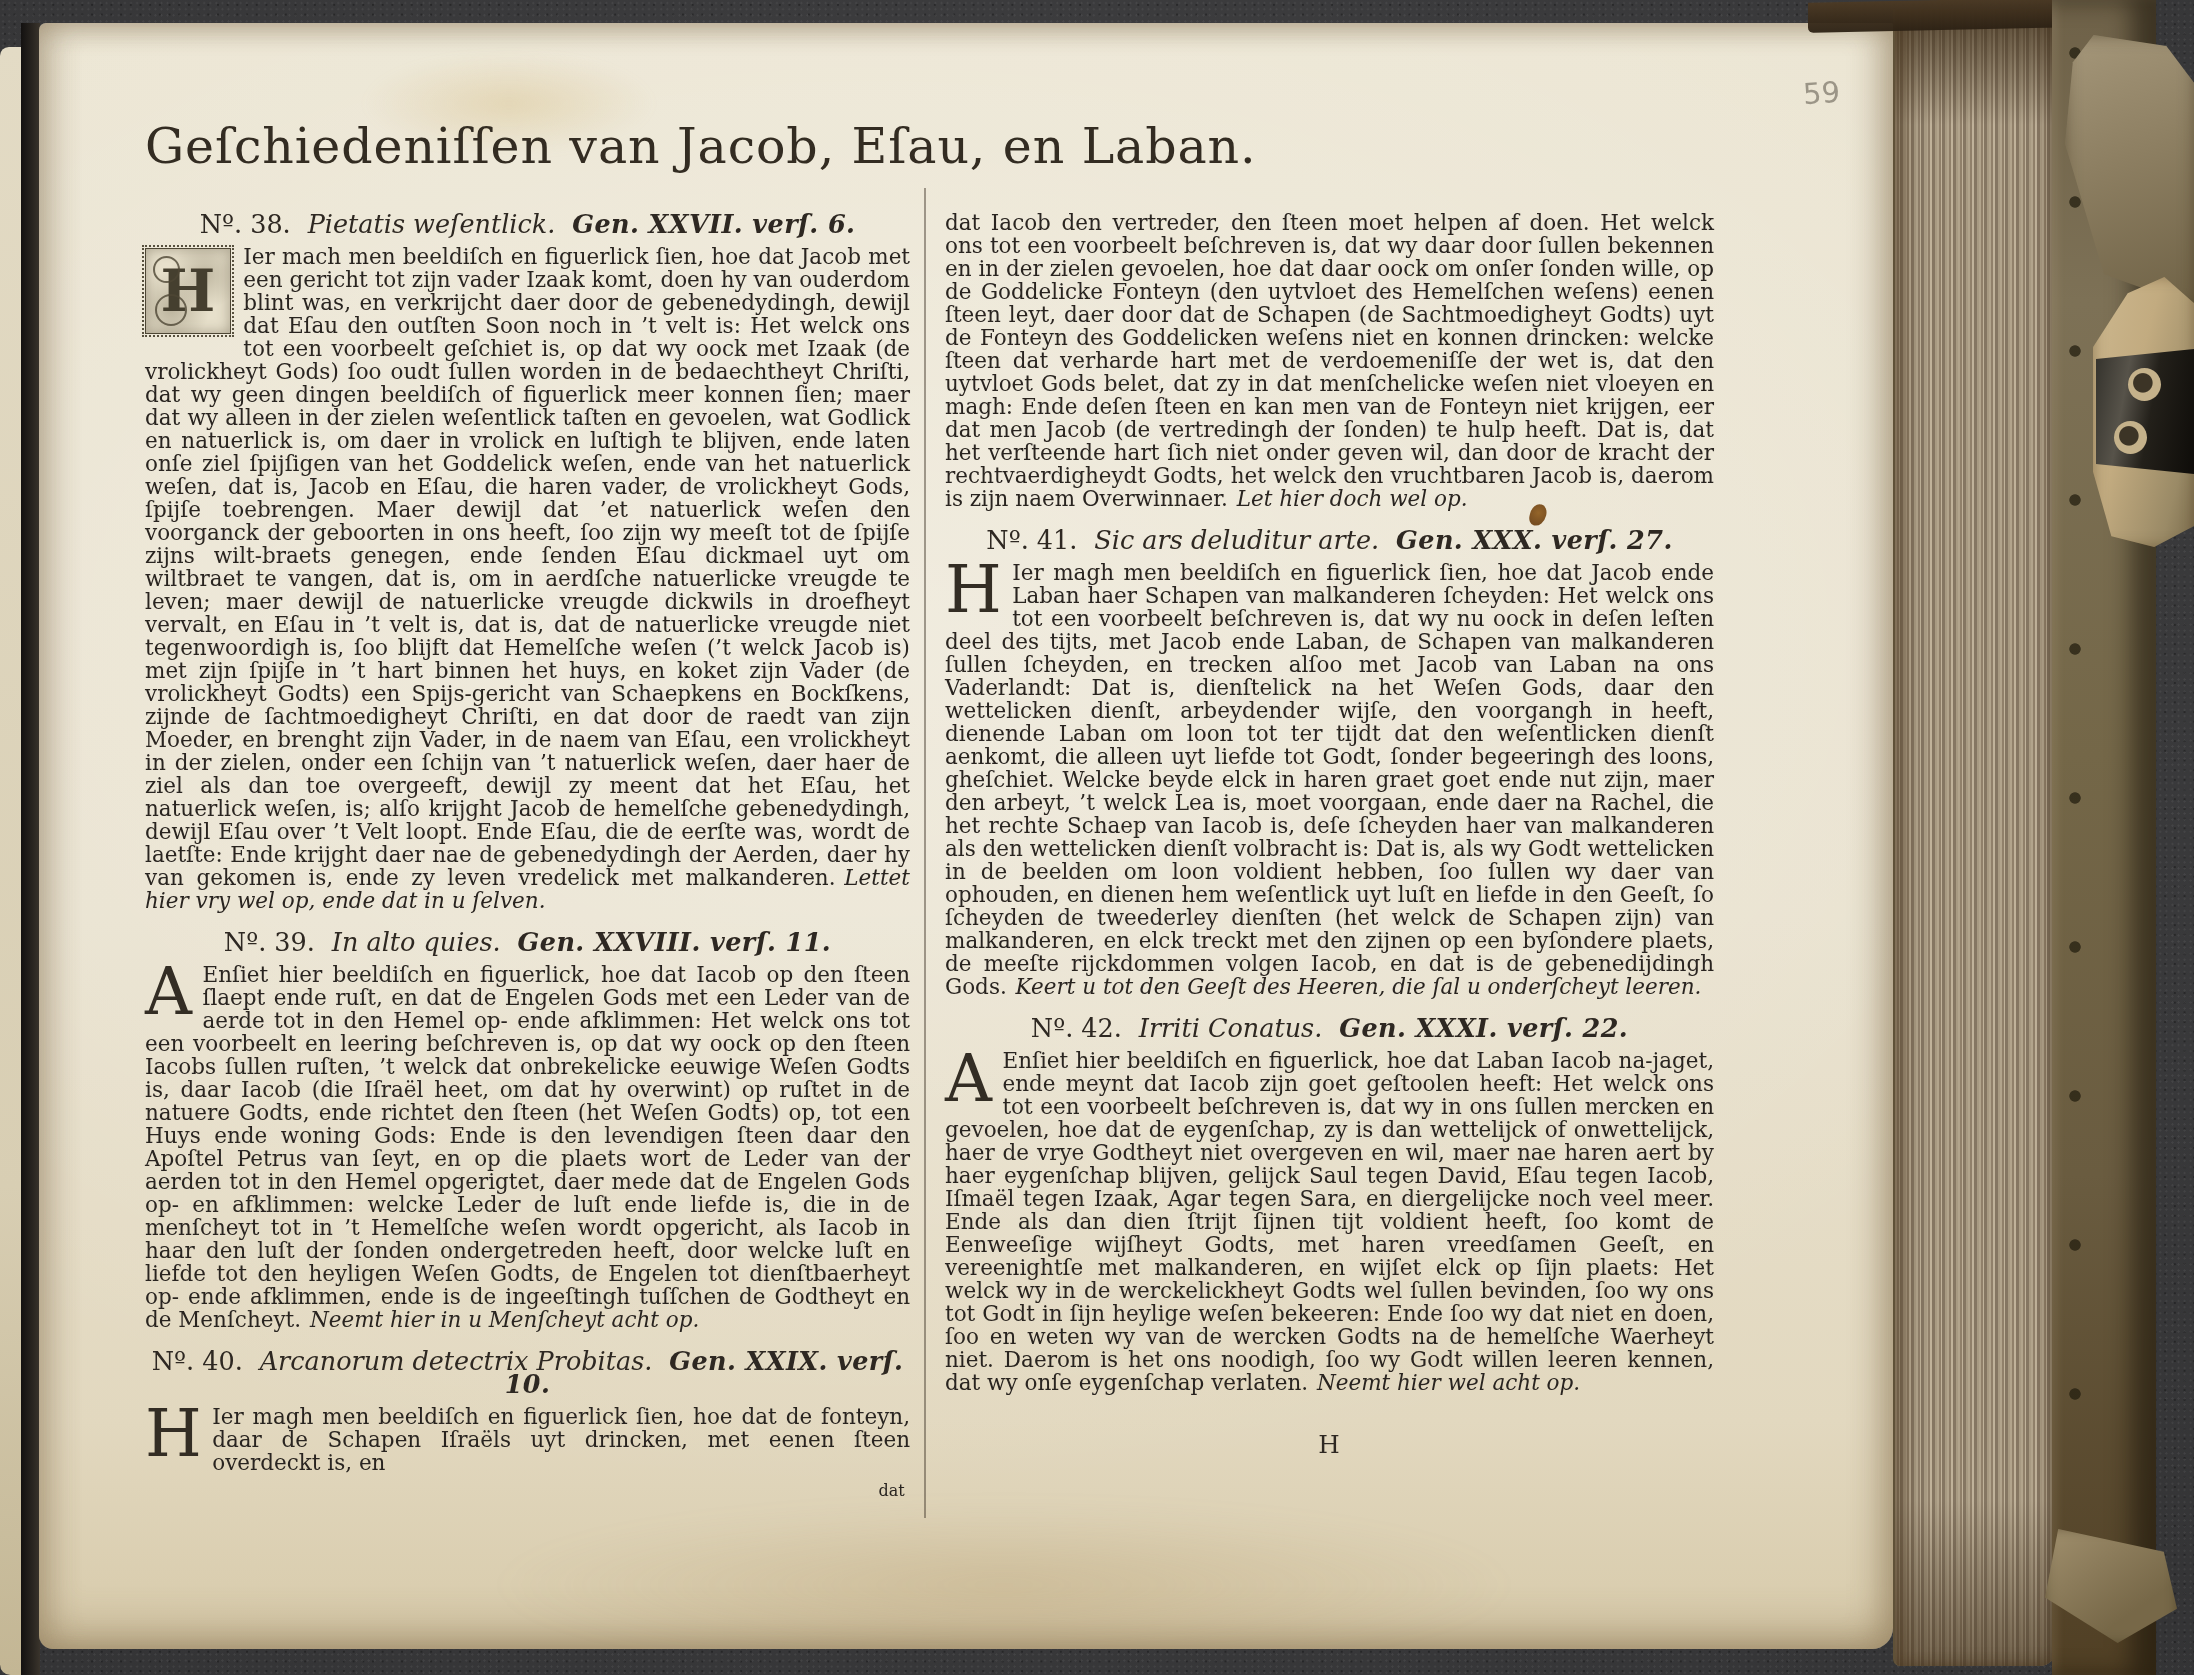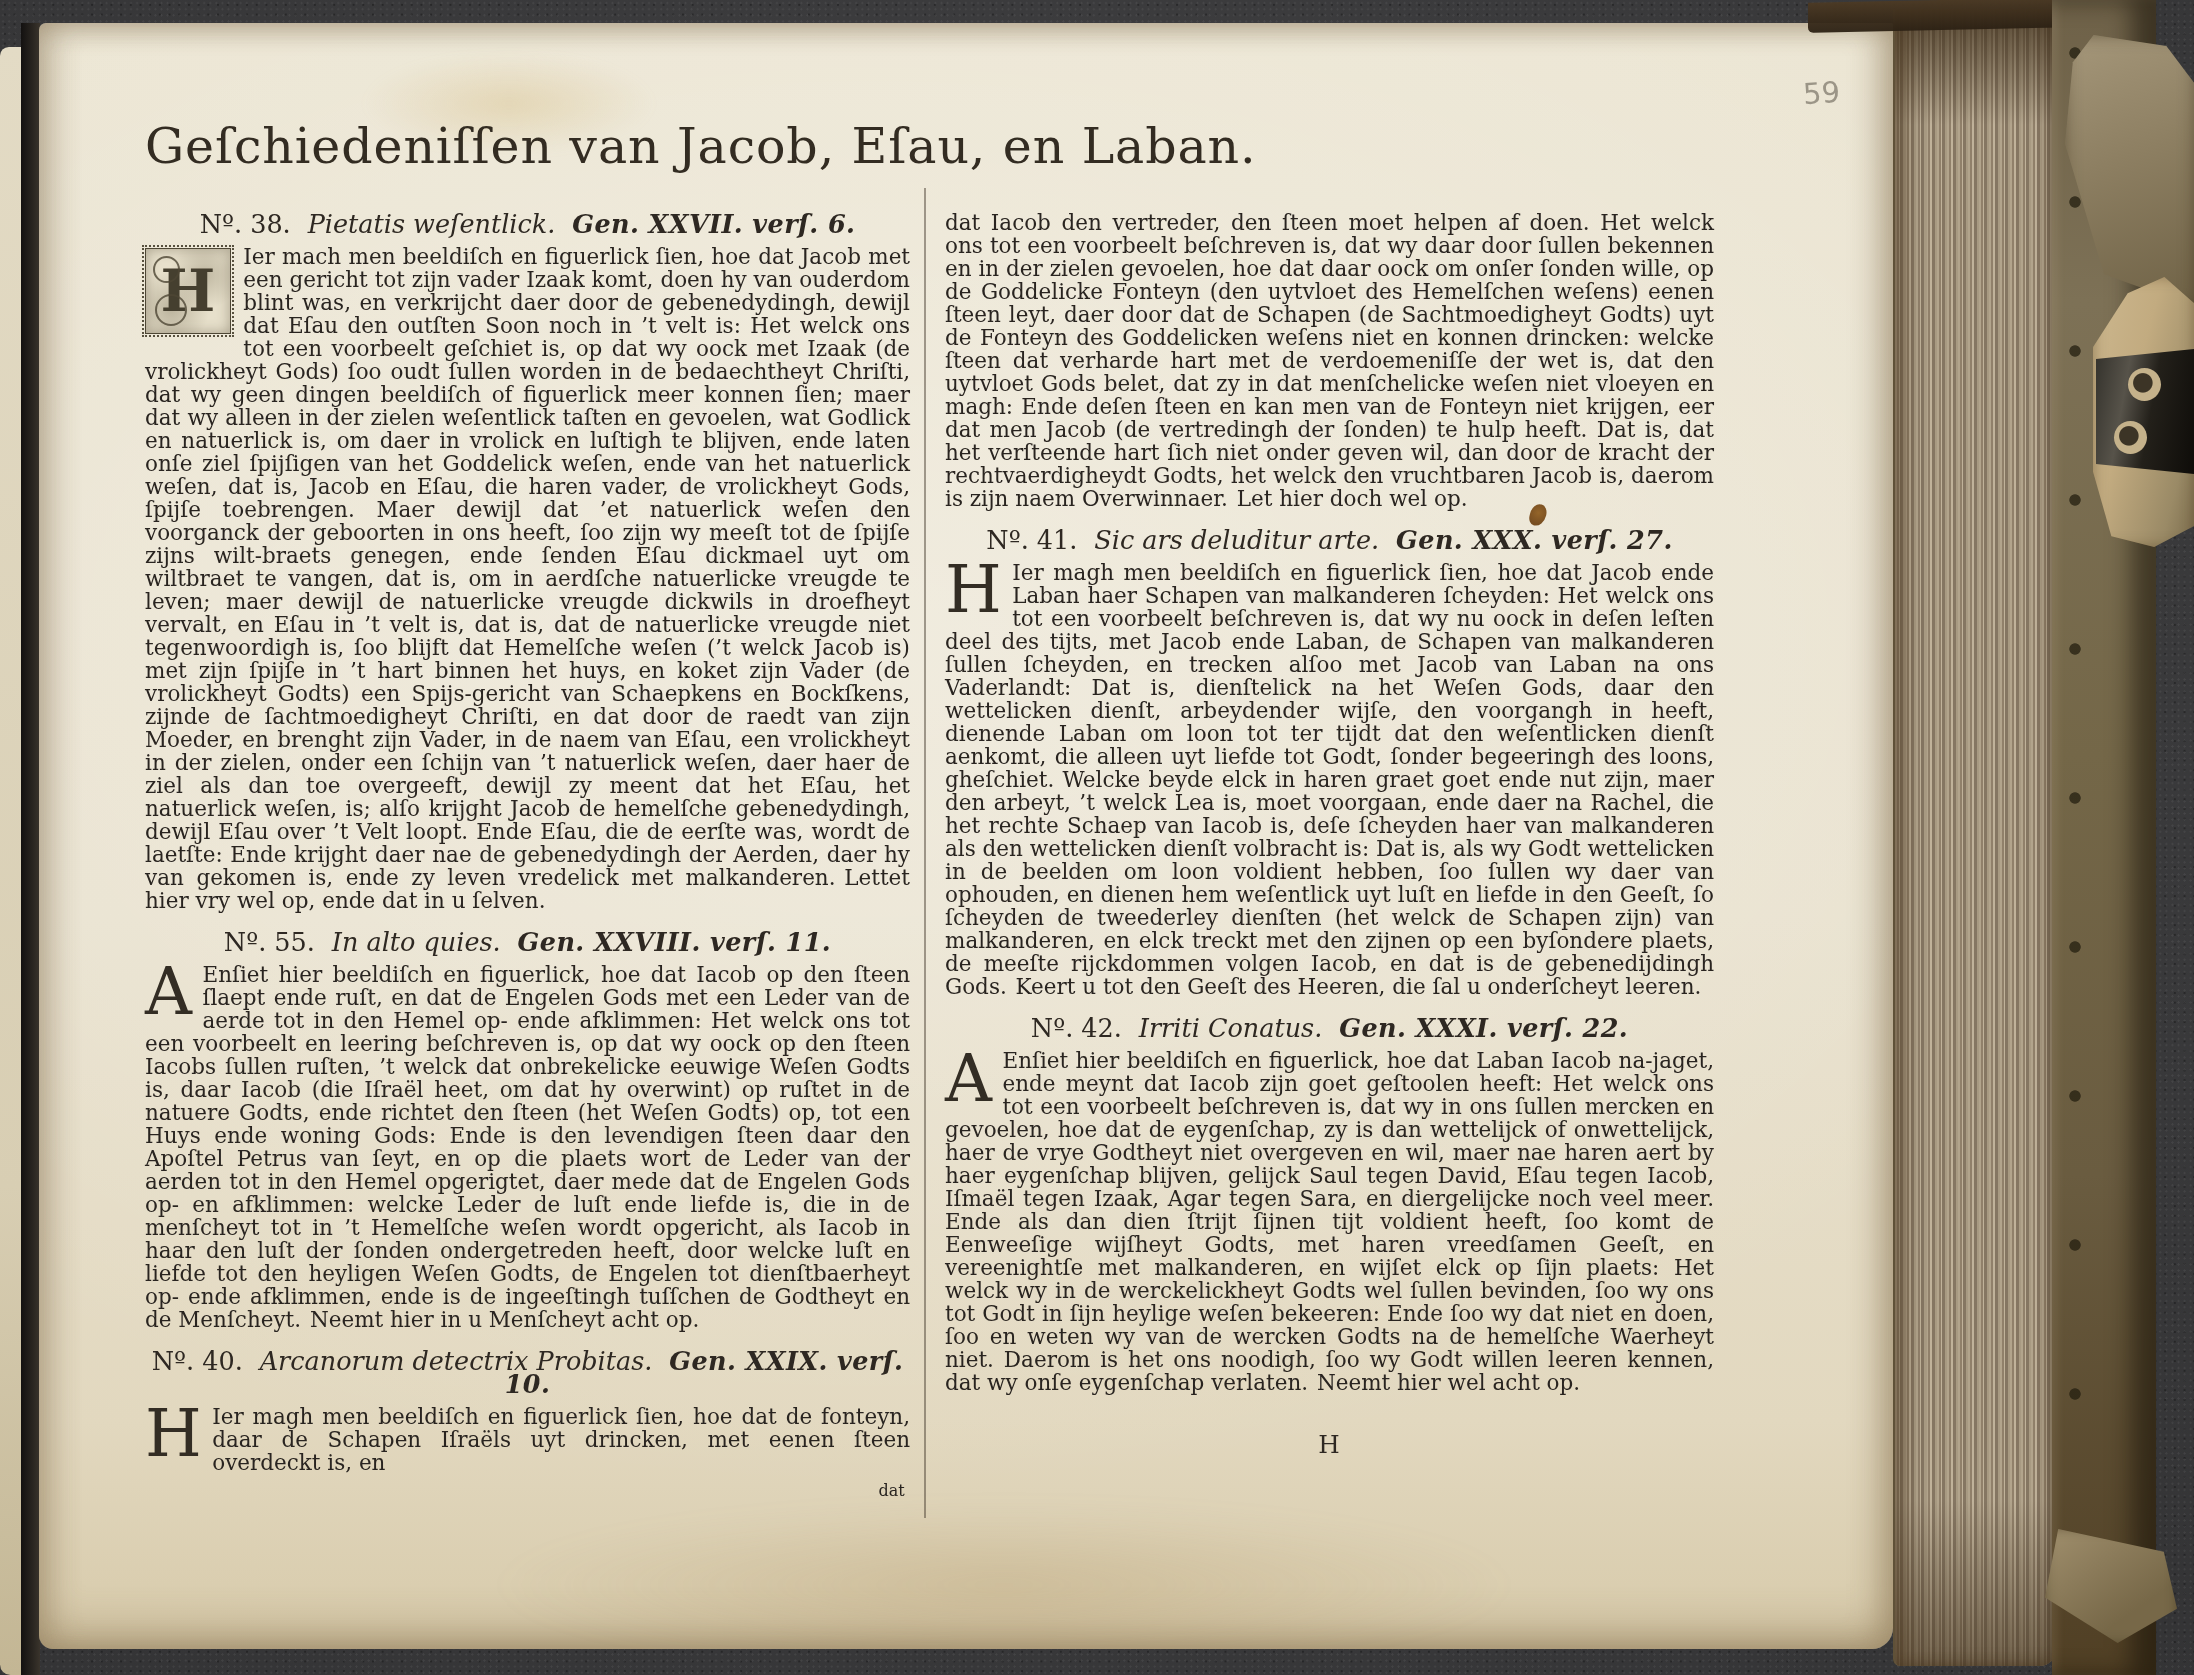--- a/index.html
+++ b/index.html
@@ -47,21 +47,21 @@
   .col-left{left:106px;width:765px;}
   .col-right{left:906px;width:769px;}
   .divider{position:absolute;left:885px;top:165px;width:1.8px;height:1330px;
     background:rgba(70,58,45,.48);}
   h2.sec{font-size:25.5px;font-weight:normal;text-align:center;color:#2e2822;margin:19.3px 0 8.8px;}
   h2.sec.first{margin-top:1.8px;}
   .h-no{font-style:normal;}
   .h-latin{font-style:italic;margin:0 8.8px;}
   .h-ref{font-style:italic;letter-spacing:0.4px;font-weight:bold;}
   p.body{margin:0 0 1.8px 0;}
-  .tail{margin-left:8.8px;}
+  .tail{font-style:italic;margin-left:8.8px;}
   .tail:empty{margin:0;}
   .initial-plain{float:left;font-size:65px;line-height:49px;padding:4.4px 10.5px 0 0;color:#332d24;}
   .initial-ornate{float:left;position:relative;width:84px;height:84px;margin:3.5px 12.3px 3.5px 0;
     display:flex;align-items:center;justify-content:center;
     font-size:58px;font-weight:bold;color:#453f2f;
     border:1.8px solid #4d4634;outline:2.6px dotted #57503e;outline-offset:1.8px;
     background:
       radial-gradient(circle at 70% 30%, rgba(90,80,55,.28), rgba(90,80,55,0) 42%),
       radial-gradient(circle at 30% 72%, rgba(90,80,55,.30), rgba(90,80,55,0) 45%),
       #e7e0cb;
@@ -134,21 +134,21 @@
       <h2 class="sec first">
         <span class="h-no">Nº. 38.</span>
         <span class="h-latin">Pietatis weſentlick.</span>
         <span class="h-ref">Gen. XXVII. verſ. 6.</span>
       </h2>
       <p class="body">
         <span class="initial-ornate">H</span><span>Ier mach men beeldiſch en figuerlick ſien, hoe dat Jacob met een gericht tot zijn vader Izaak komt, doen hy van ouderdom blint was, en verkrijcht daer door de gebenedydingh, dewijl dat Eſau den outſten Soon noch in ’t velt is: Het welck ons tot een voorbeelt geſchiet is, op dat wy oock met Izaak (de vrolickheyt Gods) ſoo oudt ſullen worden in de bedaechtheyt Chriſti, dat wy geen dingen beeldiſch of figuerlick meer konnen ſien; maer dat wy alleen in der zielen weſentlick taſten en gevoelen, wat Godlick en natuerlick is, om daer in vrolick en luſtigh te blijven, ende laten onſe ziel ſpijſigen van het Goddelick weſen, ende van het natuerlick weſen, dat is, Jacob en Eſau, die haren vader, de vrolickheyt Gods, ſpijſe toebrengen. Maer dewijl dat ’et natuerlick weſen den voorganck der geboorten in ons heeft, ſoo zijn wy meeſt tot de ſpijſe zijns wilt-braets genegen, ende ſenden Eſau dickmael uyt om wiltbraet te vangen, dat is, om in aerdſche natuerlicke vreugde te leven; maer dewijl de natuerlicke vreugde dickwils in droefheyt vervalt, en Eſau in ’t velt is, dat is, dat de natuerlicke vreugde niet tegenwoordigh is, ſoo blijft dat Hemelſche weſen (’t welck Jacob is) met zijn ſpijſe in ’t hart binnen het huys, en koket zijn Vader (de vrolickheyt Godts) een Spijs-gericht van Schaepkens en Bockſkens, zijnde de ſachtmoedigheyt Chriſti, en dat door de raedt van zijn Moeder, en brenght zijn Vader, in de naem van Eſau, een vrolickheyt in der zielen, onder een ſchijn van ’t natuerlick weſen, daer haer de ziel als dan toe overgeeft, dewijl zy meent dat het Eſau, het natuerlick weſen, is; alſo krijght Jacob de hemelſche gebenedydingh, dewijl Eſau over ’t Velt loopt. Ende Eſau, die de eerſte was, wordt de laetſte: Ende krijght daer nae de gebenedydingh der Aerden, daer hy van gekomen is, ende zy leven vredelick met malkanderen.</span><span class="tail">Lettet hier vry wel op, ende dat in u ſelven.</span>
       </p>
 
       <h2 class="sec">
-        <span class="h-no">Nº. 55.</span>
+        <span class="h-no">Nº. 39.</span>
         <span class="h-latin">In alto quies.</span>
         <span class="h-ref">Gen. XXVIII. verſ. 11.</span>
       </h2>
       <p class="body">
         <span class="initial-plain">A</span><span>Enſiet hier beeldiſch en figuerlick, hoe dat Iacob op den ſteen ſlaept ende ruſt, en dat de Engelen Gods met een Leder van de aerde tot in den Hemel op- ende afklimmen: Het welck ons tot een voorbeelt en leering beſchreven is, op dat wy oock op den ſteen Iacobs ſullen ruſten, ’t welck dat onbrekelicke eeuwige Weſen Godts is, daar Iacob (die Iſraël heet, om dat hy overwint) op ruſtet in de natuere Godts, ende richtet den ſteen (het Weſen Godts) op, tot een Huys ende woning Gods: Ende is den levendigen ſteen daar den Apoſtel Petrus van ſeyt, en op die plaets wort de Leder van der aerden tot in den Hemel opgerigtet, daer mede dat de Engelen Gods op- en afklimmen: welcke Leder de luſt ende liefde is, die in de menſcheyt tot in ’t Hemelſche weſen wordt opgericht, als Iacob in haar den luſt der ſonden ondergetreden heeft, door welcke luſt en liefde tot den heyligen Weſen Godts, de Engelen tot dienſtbaerheyt op- ende afklimmen, ende is de ingeeſtingh tuſſchen de Godtheyt en de Menſcheyt.</span><span class="tail">Neemt hier in u Menſcheyt acht op.</span>
       </p>
 
       <h2 class="sec">
         <span class="h-no">Nº. 40.</span>
         <span class="h-latin">Arcanorum detectrix Probitas.</span>

